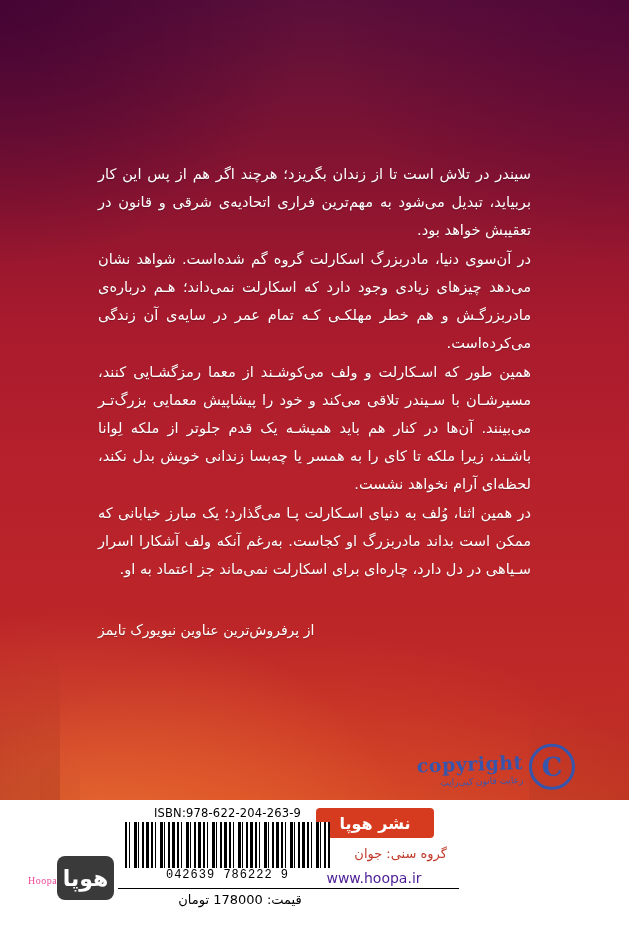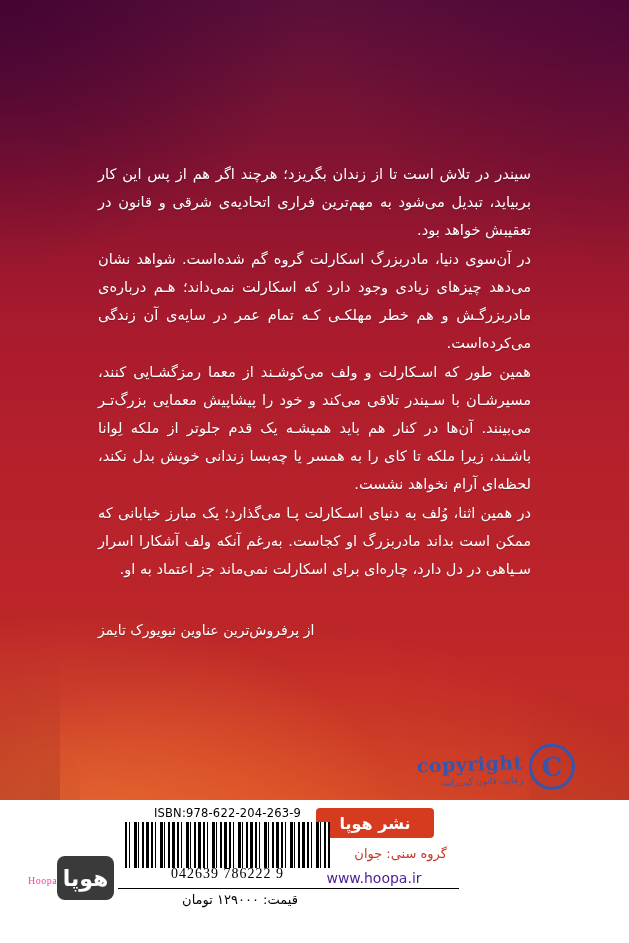--- a/index.html
+++ b/index.html
@@ -134,21 +134,21 @@
       #000 0px, #000 2px, #fff 2px, #fff 4px,
       #000 4px, #000 5px, #fff 5px, #fff 9px,
       #000 9px, #000 12px, #fff 12px, #fff 13px,
       #000 13px, #000 14px, #fff 14px, #fff 17px,
       #000 17px, #000 19px, #fff 19px, #fff 21px,
       #000 21px, #000 24px, #fff 24px, #fff 26px
     );
   }
   .barcode .num{
     position:absolute;left:0;right:0;bottom:-2px;
-    text-align:center;font-size:14px;font-family:Liberation Serif, serif;
+    text-align:center;font-size:12px;font-family:Liberation Mono, monospace;
     color:#000;letter-spacing:1px;
   }
   .price{
     position:absolute;left:150px;top:92px;width:180px;
     text-align:center;color:#000;font-size:13px;direction:rtl;
   }
   .hr-line{
     position:absolute;left:118px;right:170px;top:88px;height:1px;background:#000;
   }
   .hoopa-logo{
@@ -202,21 +202,21 @@
     <div class="age-group">گروه سنی: جوان</div>
     <div class="website">www.hoopa.ir</div>
 
     <div class="isbn">ISBN:978-622-204-263-9</div>
     <div class="barcode">
       <div class="bars"></div>
       <div class="num">9 786222 042639</div>
     </div>
 
     <div class="hr-line"></div>
-    <div class="price">قیمت: ۱۲۹۰۰۰ تومان</div>
+    <div class="price">قیمت: 178000 تومان</div>
 
     <div class="hoopa-logo">
       <div class="mark">هوپا</div>
       <div class="name">Hoopa</div>
     </div>
 
   </div>
 </div>
 
 </body></html>

